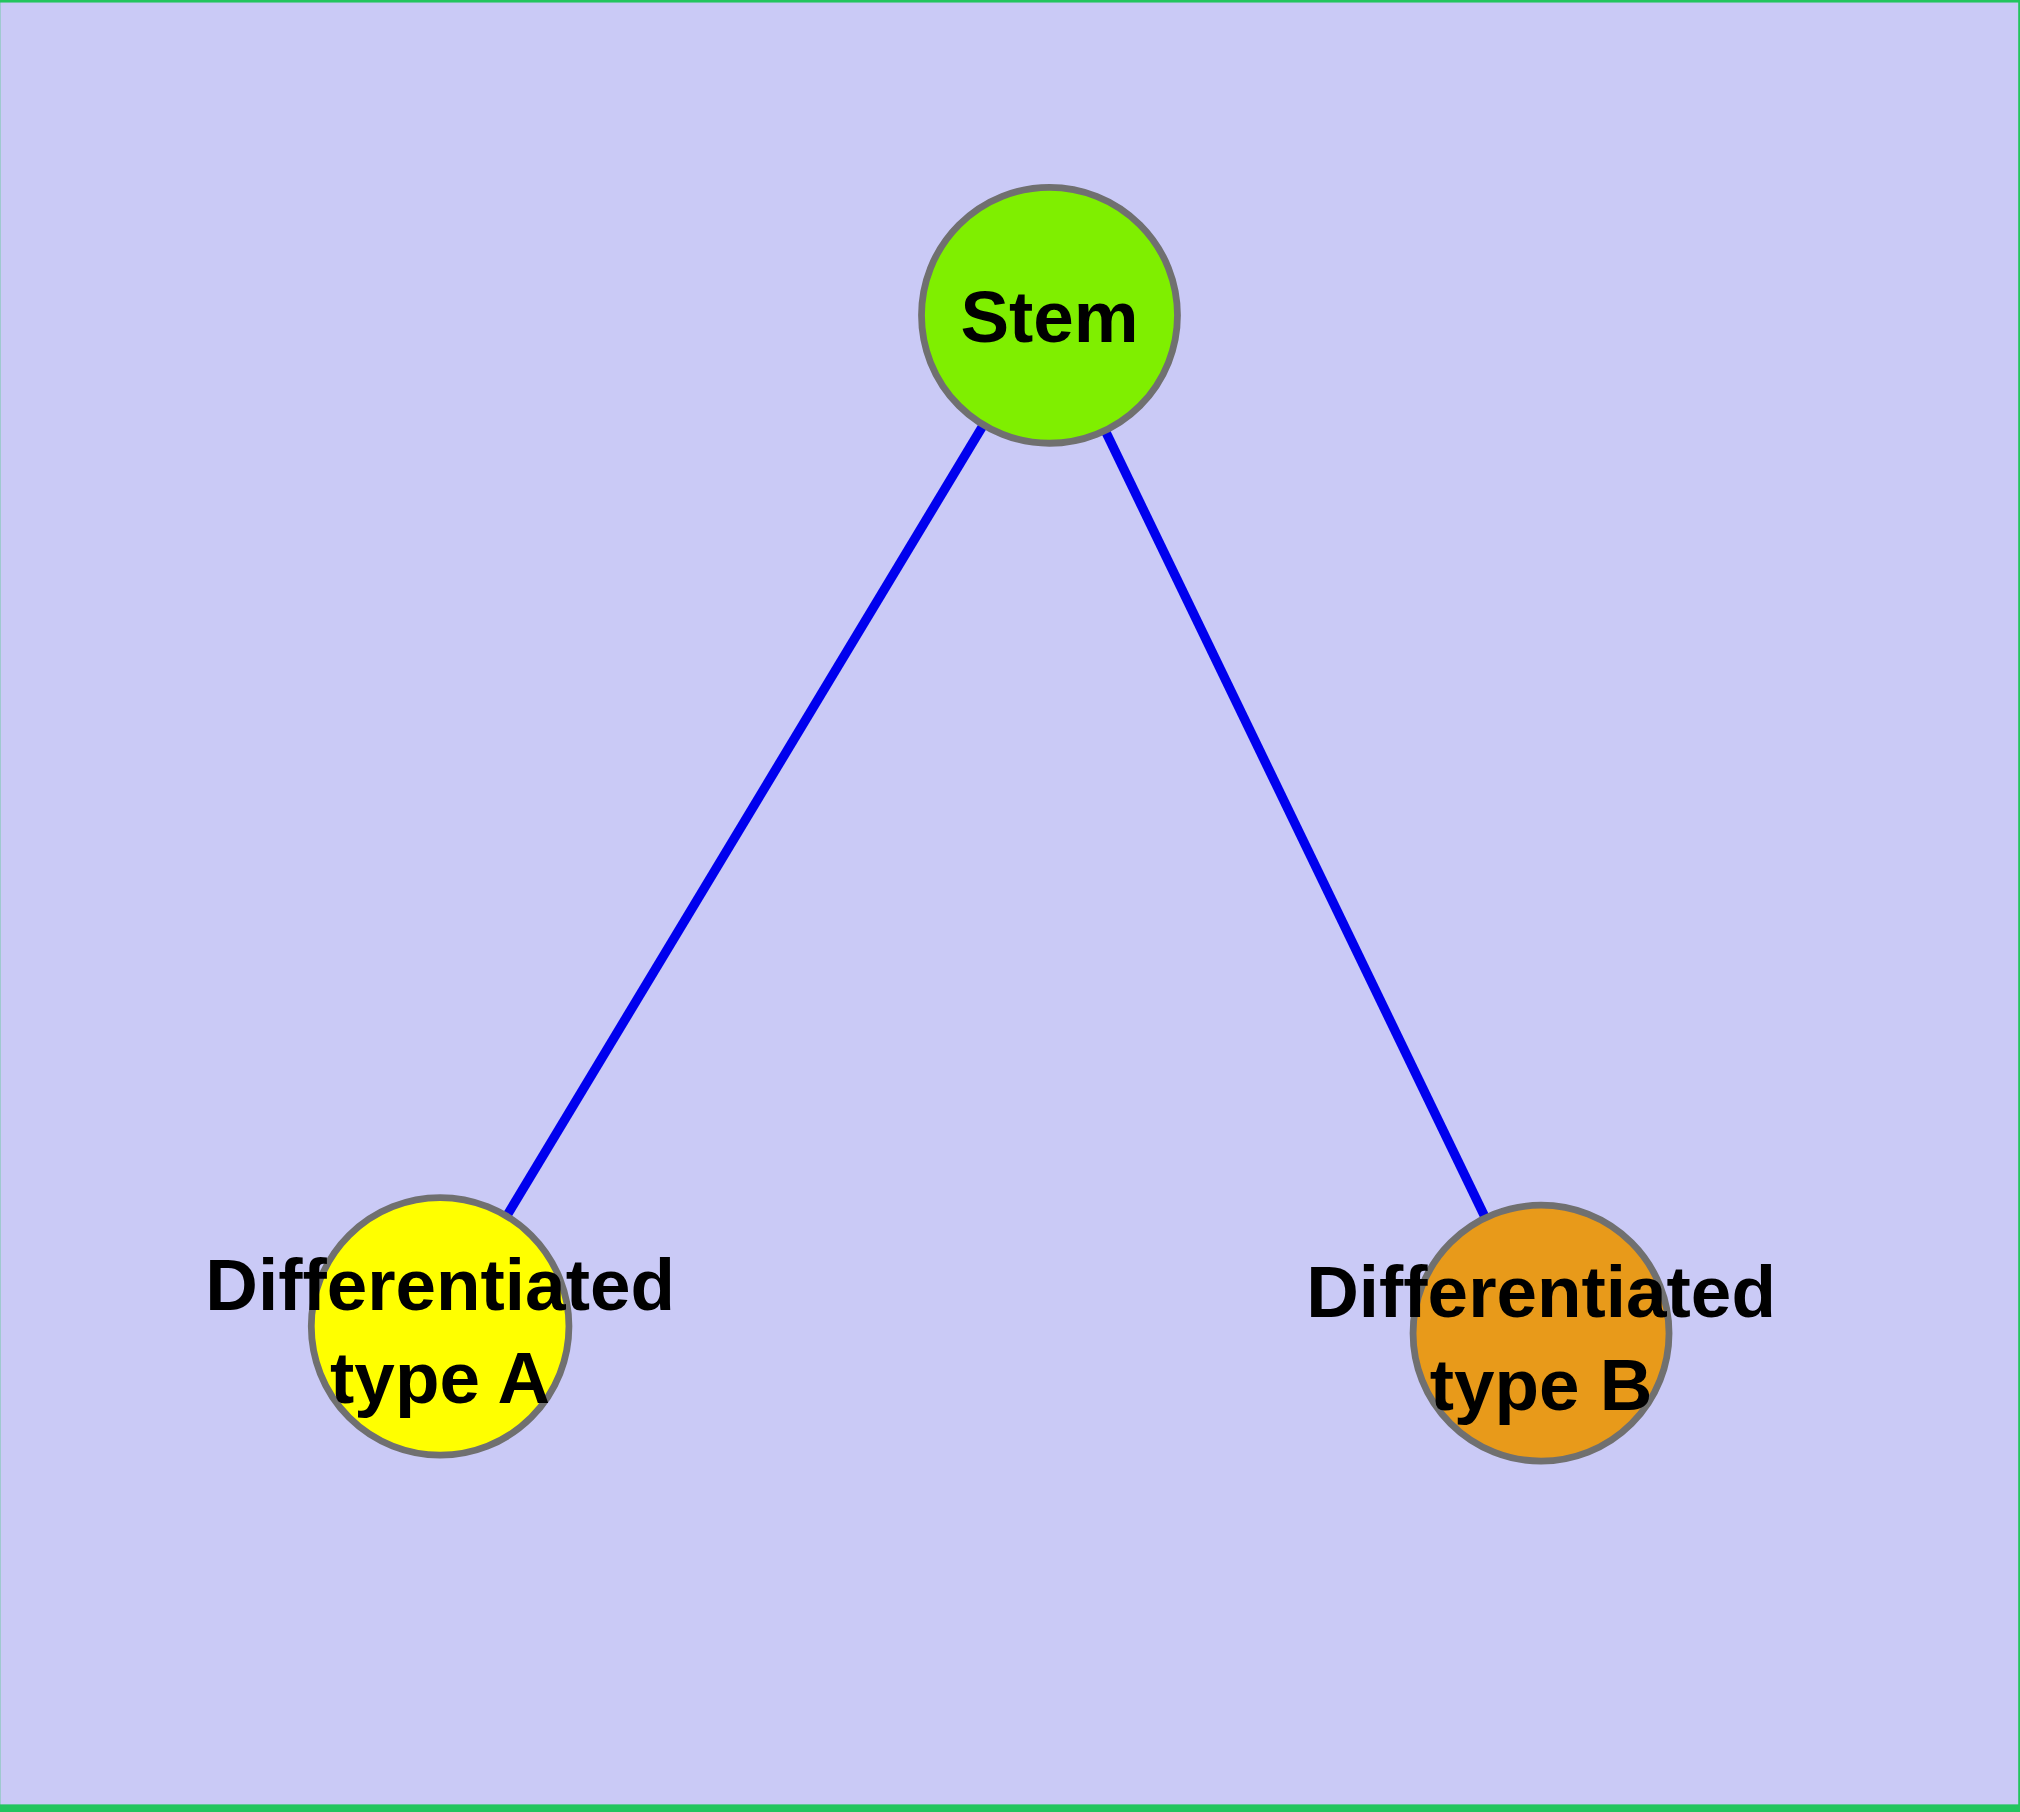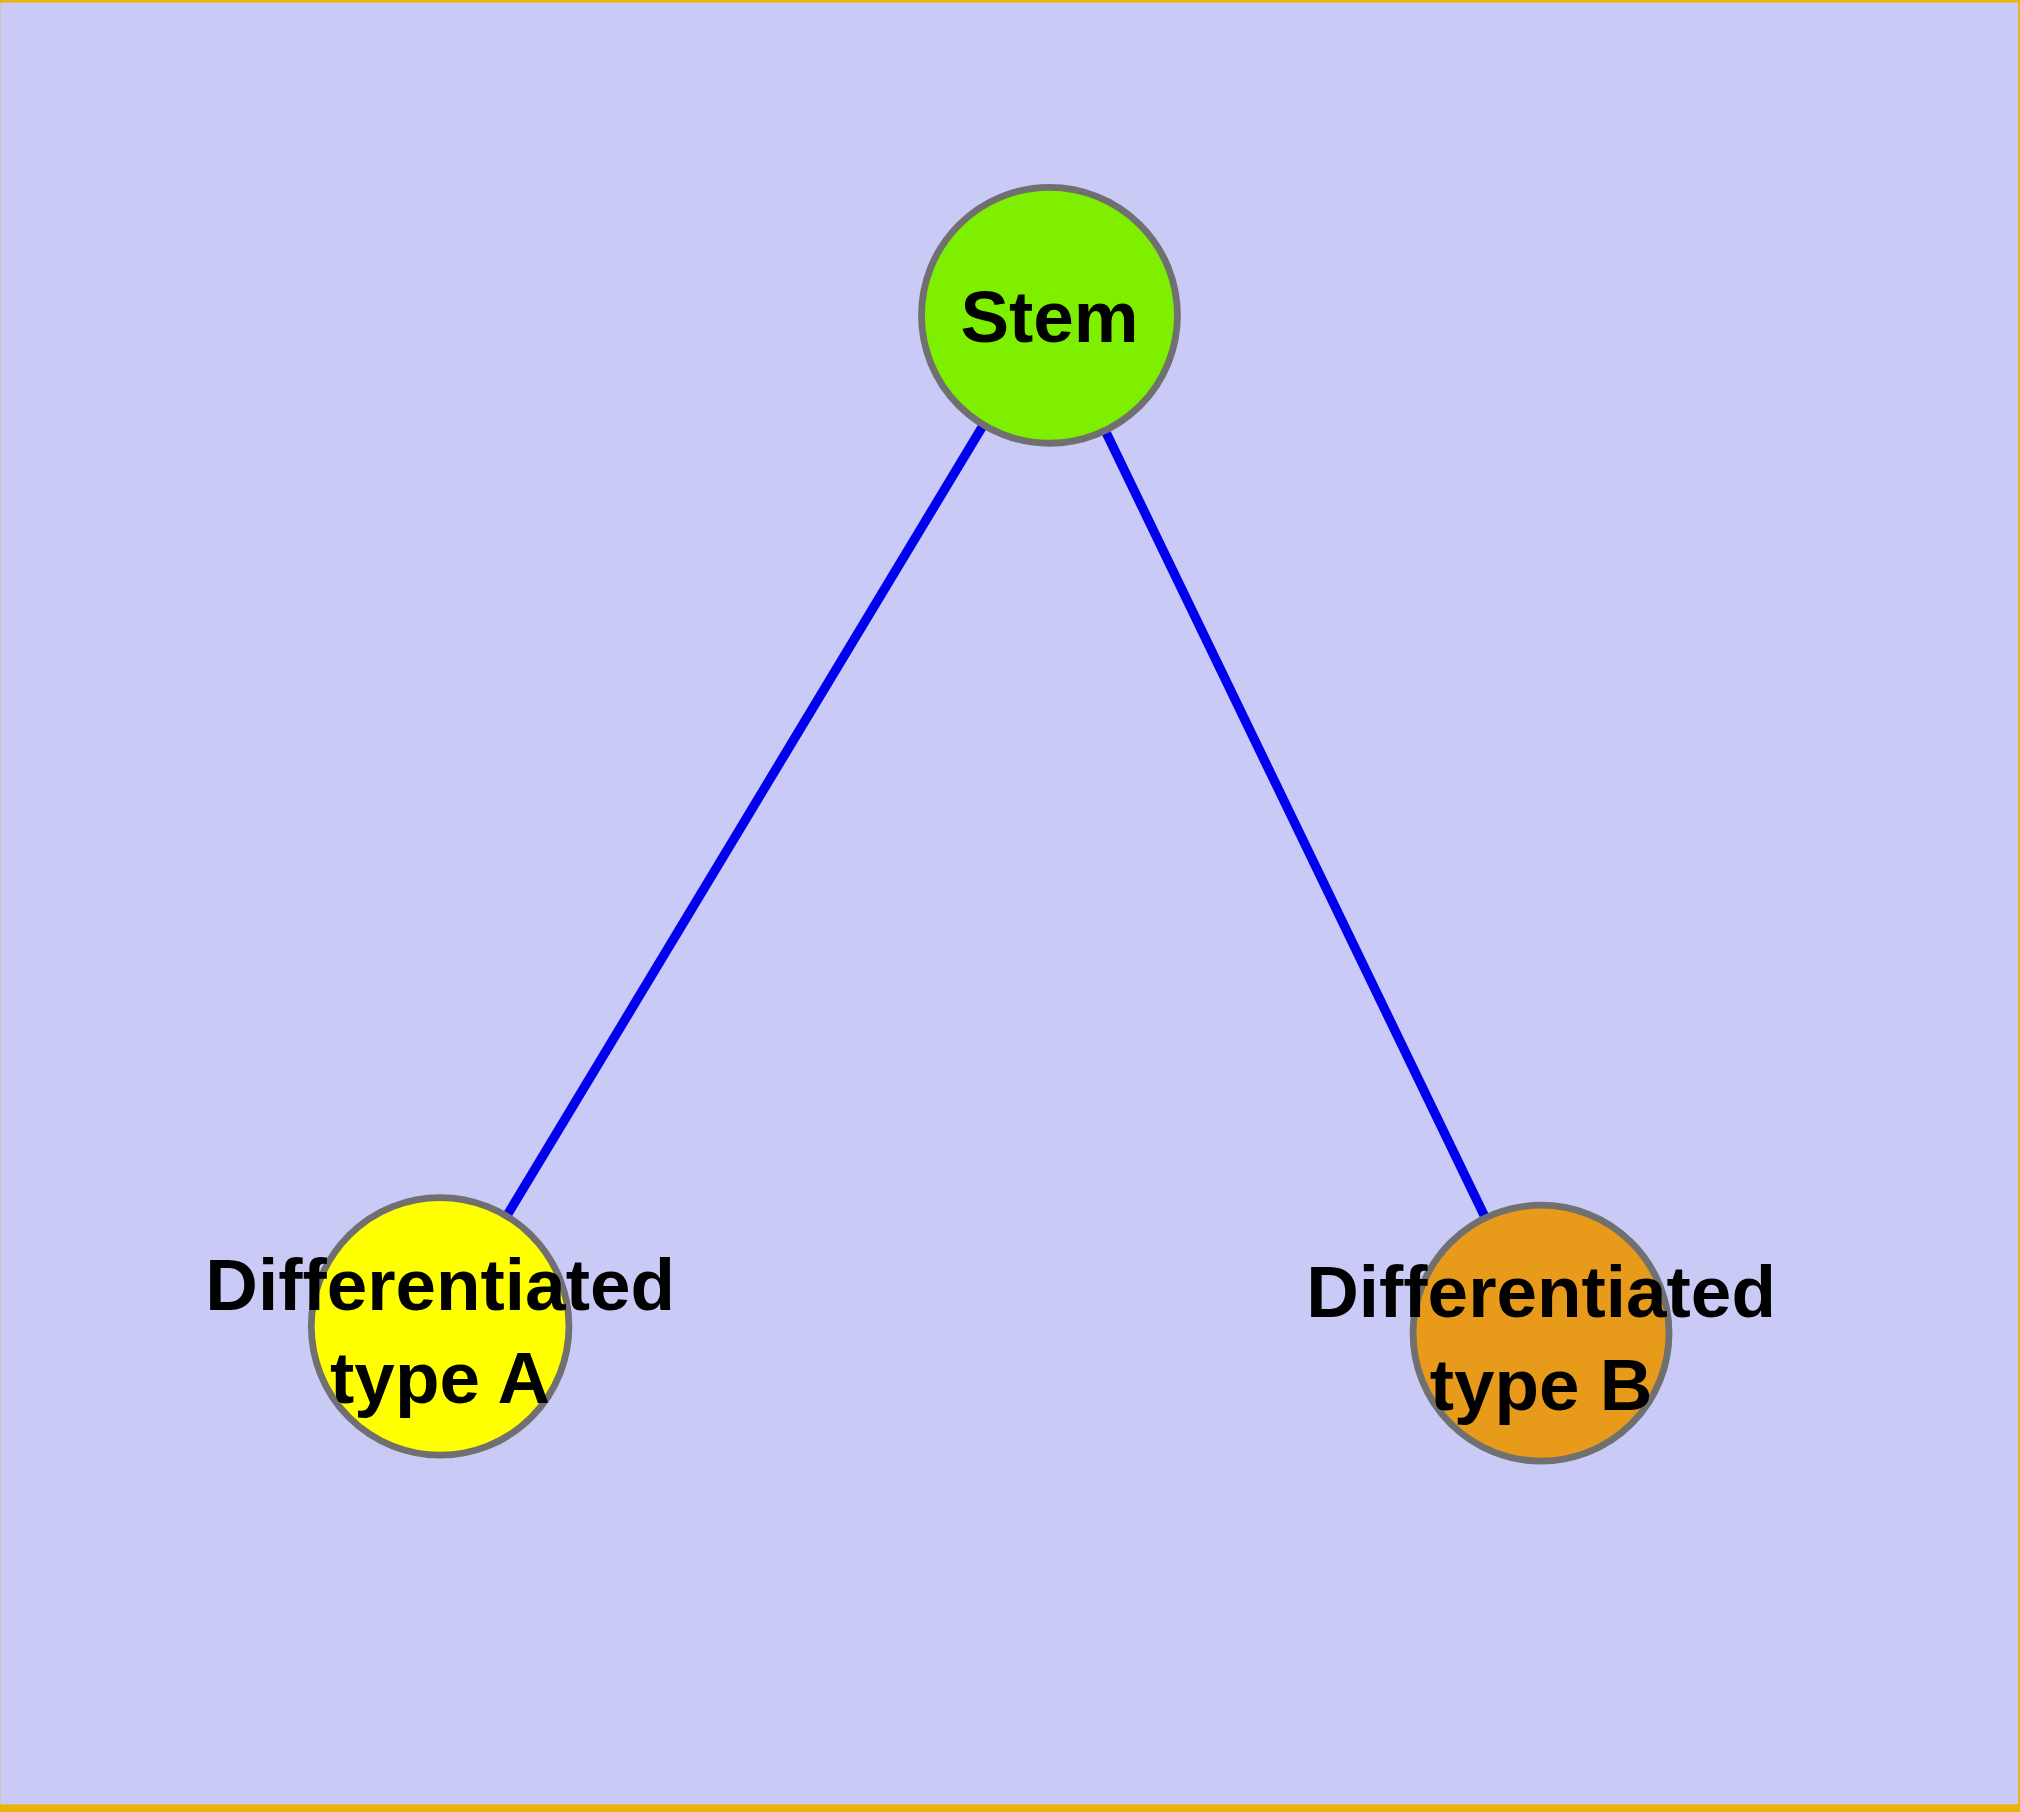--- a/index.html
+++ b/index.html
@@ -4,21 +4,21 @@
 <style>
   html, body {
     margin: 0;
     padding: 0;
     background: #FFFFFF;
   }
   .canvas-wrap {
     width: 2021px;
     height: 1812px;
     position: relative;
-    background: #eab308;
+    background: #22c55e;
   }
   svg.graph {
     display: block;
     width: 2021px;
     height: 1812px;
   }
   .node-label {
     font-family: "Liberation Sans", "DejaVu Sans", sans-serif;
     font-weight: bold;
     font-size: 86px;

